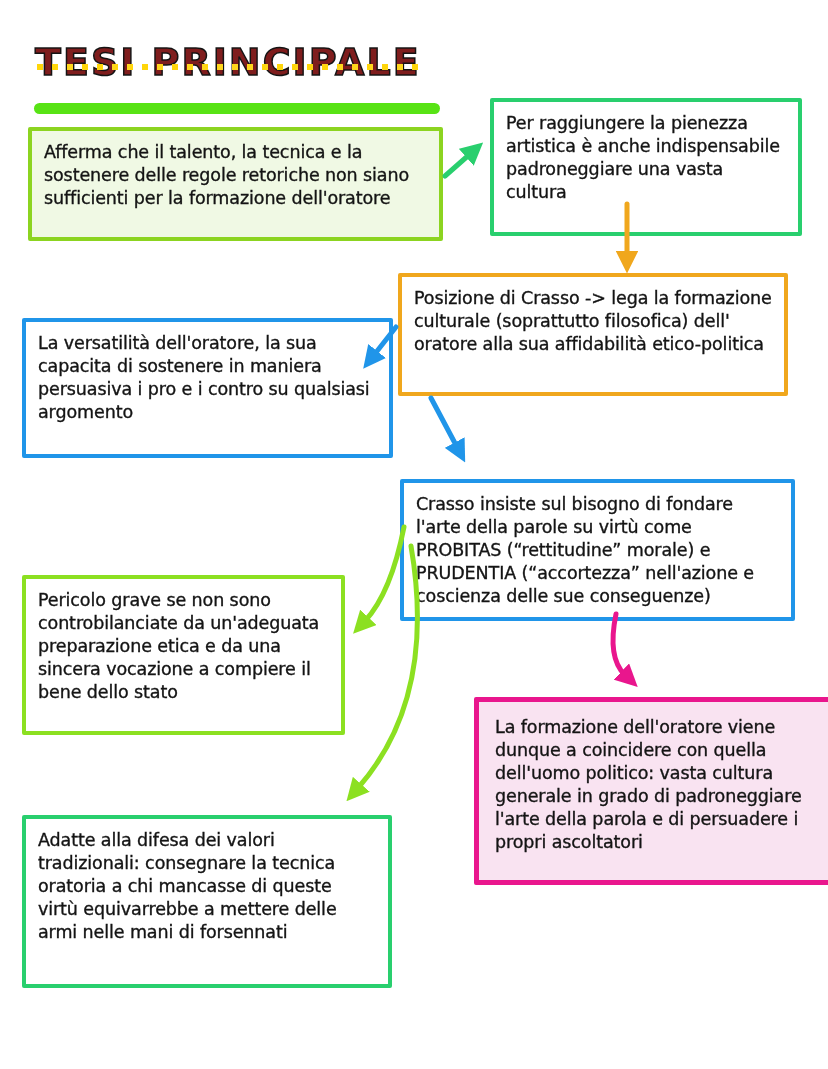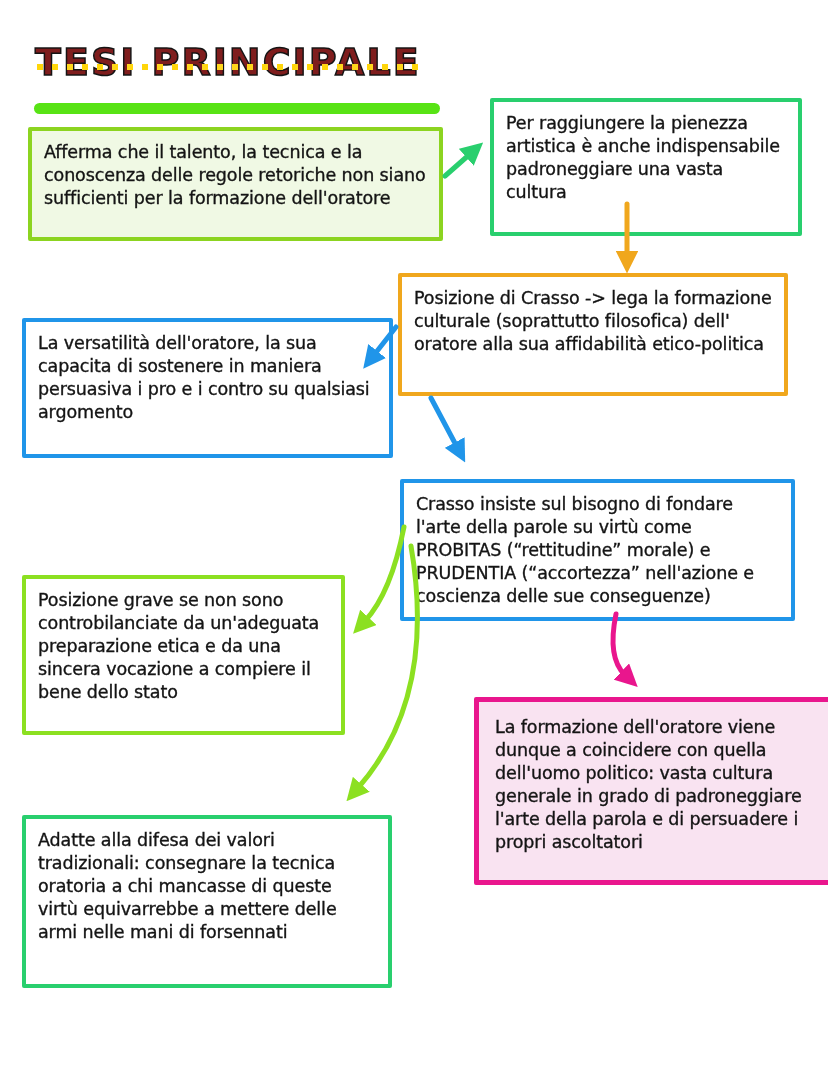--- a/index.html
+++ b/index.html
@@ -48,31 +48,31 @@
 <body>
 
 <div class="canvas">
 
   <div class="title-wrap">
     <h1 class="title">TESI PRINCIPALE</h1>
     <div class="title-dashes"></div>
   </div>
   <div class="title-underline" style="background-color: rgb(88, 227, 21);"></div>
 
-  <div class="node node-afferma" style="border-color: rgb(140, 212, 32); background-color: rgb(240, 249, 228);">Afferma che il talento, la tecnica e la conoscenza delle regole retoriche non siano sufficienti per la formazione dell'oratore</div>
+  <div class="node node-afferma" style="border-color: rgb(140, 212, 32); background-color: rgb(240, 249, 228);">Afferma che il talento, la tecnica e la sostenere delle regole retoriche non siano sufficienti per la formazione dell'oratore</div>
 
   <div class="node node-pienezza" style="border-color: rgb(41, 207, 110); background-color: rgb(255, 255, 255);">Per raggiungere la pienezza artistica è anche indispensabile padroneggiare una vasta cultura</div>
 
   <div class="node node-posizione" style="border-color: rgb(240, 167, 29); background-color: rgb(255, 255, 255);">Posizione di Crasso -&gt; lega la formazione culturale (soprattutto filosofica) dell' oratore alla sua affidabilità etico-politica</div>
 
   <div class="node node-versatilita" style="border-color: rgb(32, 149, 233); background-color: rgb(255, 255, 255);">La versatilità dell'oratore, la sua capacita di sostenere in maniera persuasiva i pro e i contro su qualsiasi argomento</div>
 
   <div class="node node-crasso" style="border-color: rgb(32, 149, 233); background-color: rgb(255, 255, 255); margin-top: 9px;">Crasso insiste sul bisogno di fondare l'arte della parole su virtù come PROBITAS (“rettitudine” morale) e PRUDENTIA (“accortezza” nell'azione e coscienza delle sue conseguenze)</div>
 
-  <div class="node node-pericolo" style="border-color: rgb(140, 224, 33); background-color: rgb(255, 255, 255);">Posizione grave se non sono controbilanciate da un'adeguata preparazione etica e da una sincera vocazione a compiere il bene dello stato</div>
+  <div class="node node-pericolo" style="border-color: rgb(140, 224, 33); background-color: rgb(255, 255, 255);">Pericolo grave se non sono controbilanciate da un'adeguata preparazione etica e da una sincera vocazione a compiere il bene dello stato</div>
 
   <div class="node node-formazione" style="border-color: rgb(233, 22, 141); background-color: rgb(249, 227, 241); margin-left: 39px;">La formazione dell'oratore viene dunque a coincidere con quella dell'uomo politico: vasta cultura generale in grado di padroneggiare l'arte della parola e di persuadere i propri ascoltatori</div>
 
   <div class="node node-adatte" style="border-color: rgb(41, 207, 110); background-color: rgb(255, 255, 255);">Adatte alla difesa dei valori tradizionali: consegnare la tecnica oratoria a chi mancasse di queste virtù equivarrebbe a mettere delle armi nelle mani di forsennati</div>
 
   <svg class="edges" viewBox="0 0 828 1069" xmlns="http://www.w3.org/2000/svg">
     <defs>
       <marker id="m-spring" markerUnits="strokeWidth" markerWidth="4.5" markerHeight="4.5" refX="1" refY="2.25" orient="auto">
         <path d="M0,0 L4.5,2.25 L0,4.5 Z" fill="#29cf6e"></path>
       </marker>

